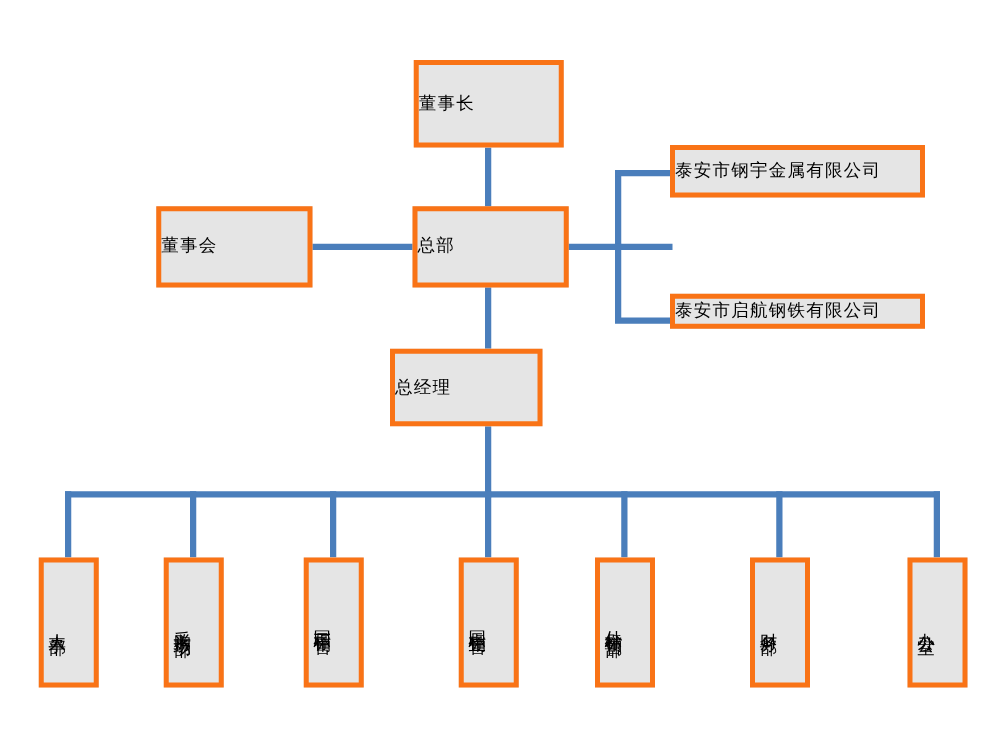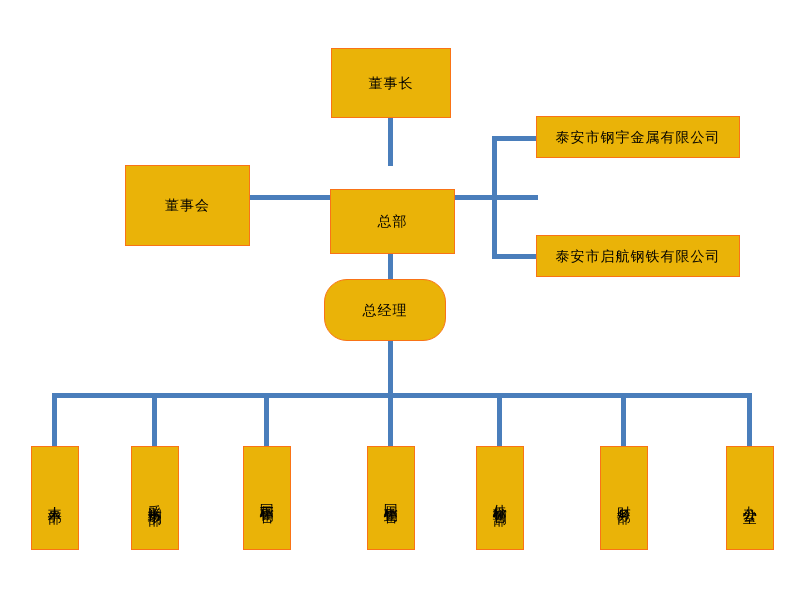--- a/index.html
+++ b/index.html
@@ -14,25 +14,24 @@
   #chart-root {
     position: relative;
     width: 800px;
     height: 598px;
     background: #ffffff;
     overflow: hidden;
   }
   .node {
     position: absolute;
     box-sizing: border-box;
-    background: #eab308;
-    border: 1px solid #f97316;
+    background: #e5e5e5;
+    border: 4px solid #f97316;
     display: flex;
     align-items: center;
-    justify-content: center;
     z-index: 3;
   }
   .node .label {
     font-size: 14px;
     color: #000000;
     line-height: 1.45;
     letter-spacing: 1px;
     text-align: center;
     white-space: nowrap;
   }
@@ -78,36 +77,36 @@
   <div class="conn" style="left:264px; top:393px; width:5px; height:53px;"></div>
   <div class="conn" style="left:388px; top:393px; width:5px; height:53px;"></div>
   <div class="conn" style="left:497px; top:393px; width:5px; height:53px;"></div>
   <div class="conn" style="left:621px; top:393px; width:5px; height:53px;"></div>
   <div class="conn" style="left:747px; top:393px; width:5px; height:53px;"></div>
 
   <div class="node" style="left:331px; top:48px; width:120px; height:70px;">
     <span class="label">董事长</span>
   </div>
 
-  <div class="node" style="left:125px; top:165px; width:125px; height:81px;">
+  <div class="node" style="left:125px; top:165px; width:125px; height:65px;">
     <span class="label">董事会</span>
   </div>
 
-  <div class="node" style="left:330px; top:165px; width:125px; height:65px;margin-top:24px;">
+  <div class="node" style="left:330px; top:165px; width:125px; height:65px;">
     <span class="label">总部</span>
   </div>
 
-  <div class="node" style="left:324px; top:279px; width:122px; height:62px;border-radius:23px;">
+  <div class="node" style="left:312px; top:279px; width:122px; height:62px;">
     <span class="label">总经理</span>
   </div>
 
   <div class="node" style="left:536px; top:116px; width:204px; height:42px;">
     <span class="label">泰安市钢宇金属有限公司</span>
   </div>
-  <div class="node" style="left:536px; top:235px; width:204px; height:42px;">
+  <div class="node" style="left:536px; top:235px; width:204px; height:28px;">
     <span class="label">泰安市启航钢铁有限公司</span>
   </div>
 
   <div class="node vertical" style="left:31px; top:446px; width:48px; height:104px;">
     <span class="label">人事部</span>
   </div>
   <div class="node vertical" style="left:131px; top:446px; width:48px; height:104px;">
     <span class="label">采购市场部</span>
   </div>
   <div class="node vertical" style="left:243px; top:446px; width:48px; height:104px;">

